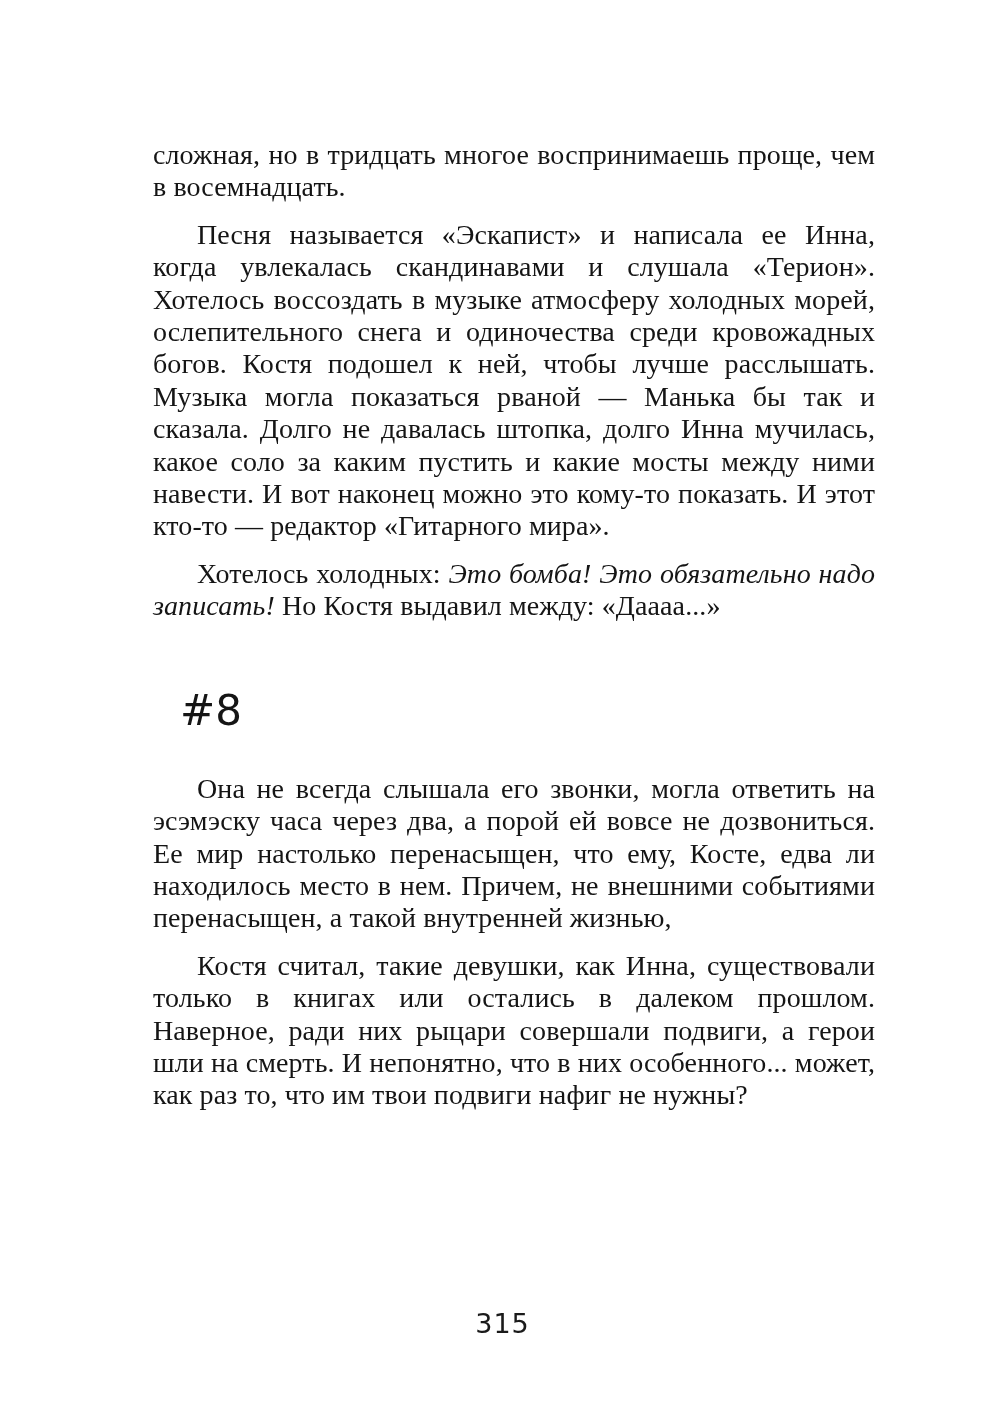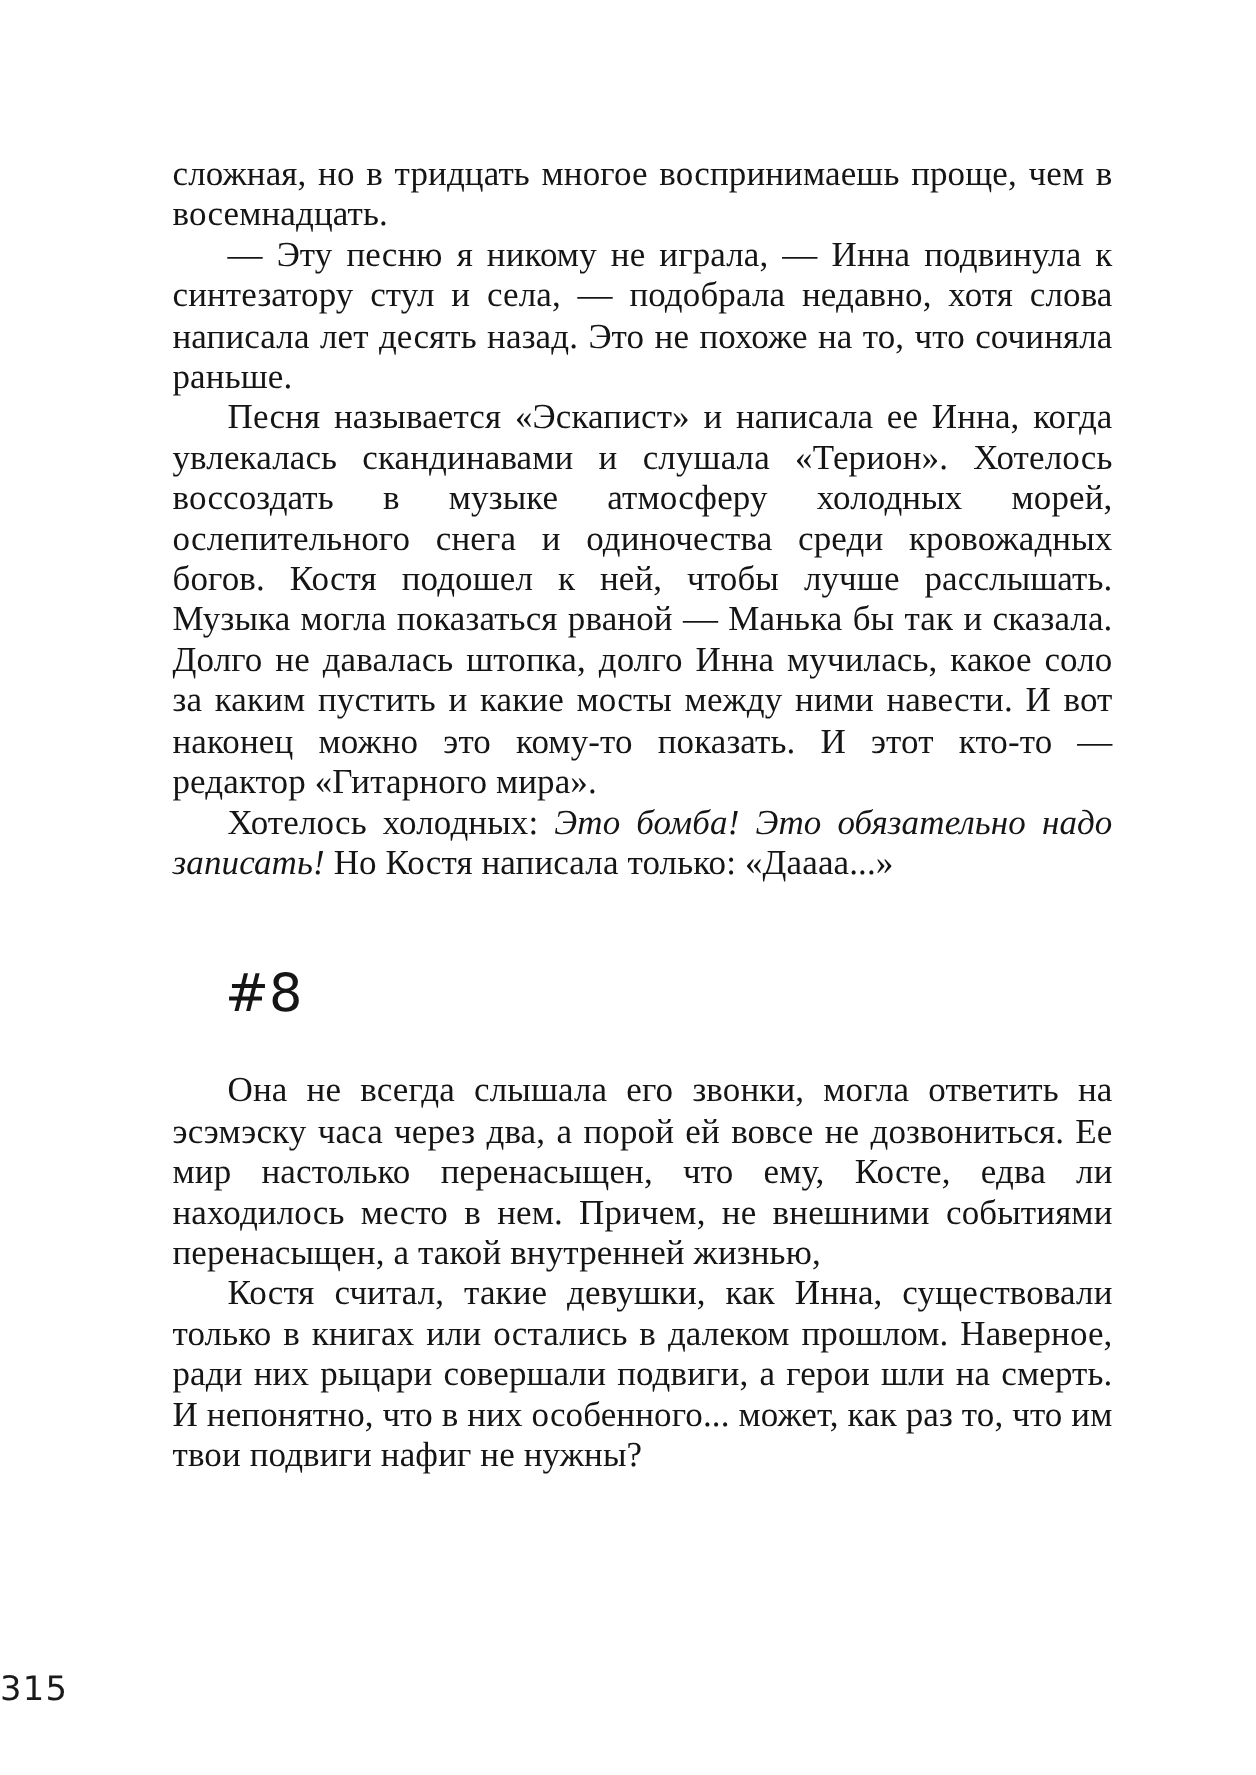--- a/index.html
+++ b/index.html
@@ -20,21 +20,21 @@
     left: 138px;
     top: 124px;
     width: 752px;
     font-family: "Liberation Serif", serif;
     font-size: 28px;
     line-height: 32.4px;
     text-align: justify;
     letter-spacing: 0.1px;
   }
   .text-block p {
-    margin: 0;
+    margin: 15px;
     padding: 0;
     hyphens: auto;
     -webkit-hyphens: auto;
   }
   .text-block p.indent {
     text-indent: 44px;
   }
   .text-block .run-italic {
     font-style: italic;
   }
@@ -46,40 +46,38 @@
     font-weight: 500;
     text-align: left;
     text-indent: 0;
     letter-spacing: 0;
   }
   .page-footer {
     position: absolute;
     left: 0;
     top: 1308px;
     width: 1005px;
-    text-align: left;
-    margin-top: 28px;
+    text-align: center;
   }
   .page-number {
     font-family: "DejaVu Sans", sans-serif;
     font-size: 27px;
     color: #1a1a1a;
     letter-spacing: 1px;
   }
 </style>
 </head>
 <body>
 
 <div class="book-page">
   <main class="text-block">
     <div>
         <p><span>сложная, но в тридцать многое воспринимаешь проще, чем в восемнадцать.</span></p>
-        <p class="indent"><span>— Эту песню я никому не играла, — Инна подвинула к синтезатору стул и села, — подобрала недавно, хотя слова написала лет десять назад. Это не похоже на то, что сочиняла раньше.</span></p>
         <p class="indent"><span>Песня называется «Эскапист» и написала ее Инна, когда увлекалась скандинавами и слушала «Терион». Хотелось воссоздать в музыке атмосферу холодных морей, ослепительного снега и одиночества среди кровожадных богов. Костя подошел к ней, чтобы лучше расслышать. Музыка могла показаться рваной — Манька бы так и сказала. Долго не давалась штопка, долго Инна мучилась, какое соло за каким пустить и какие мосты между ними навести. И вот наконец можно это кому-то показать. И этот кто-то — редактор «Гитарного мира».</span></p>
-        <p class="indent"><span>Хотелось холодных: </span><span class="run-italic">Это бомба! Это обязательно надо записать!</span><span> Но Костя написала только: «Даааа...»</span></p>
+        <p class="indent"><span>Хотелось холодных: </span><span class="run-italic">Это бомба! Это обязательно надо записать!</span><span> Но Костя выдавил между: «Даааа...»</span></p>
       </div>
     <h2 class="chapter-heading">#8</h2>
     <div>
         <p class="indent"><span>Она не всегда слышала его звонки, могла ответить на эсэмэску часа через два, а порой ей вовсе не дозвониться. Ее мир настолько перенасыщен, что ему, Косте, едва ли находилось место в нем. Причем, не внешними событиями перенасыщен, а такой внутренней жизнью,</span></p>
         <p class="indent"><span>Костя считал, такие девушки, как Инна, существовали только в книгах или остались в далеком прошлом. Наверное, ради них рыцари совершали подвиги, а герои шли на смерть. И непонятно, что в них особенного... может, как раз то, что им твои подвиги нафиг не нужны?</span></p>
       </div>
   </main>
   <footer class="page-footer">
     <span class="page-number">315</span>
   </footer>

